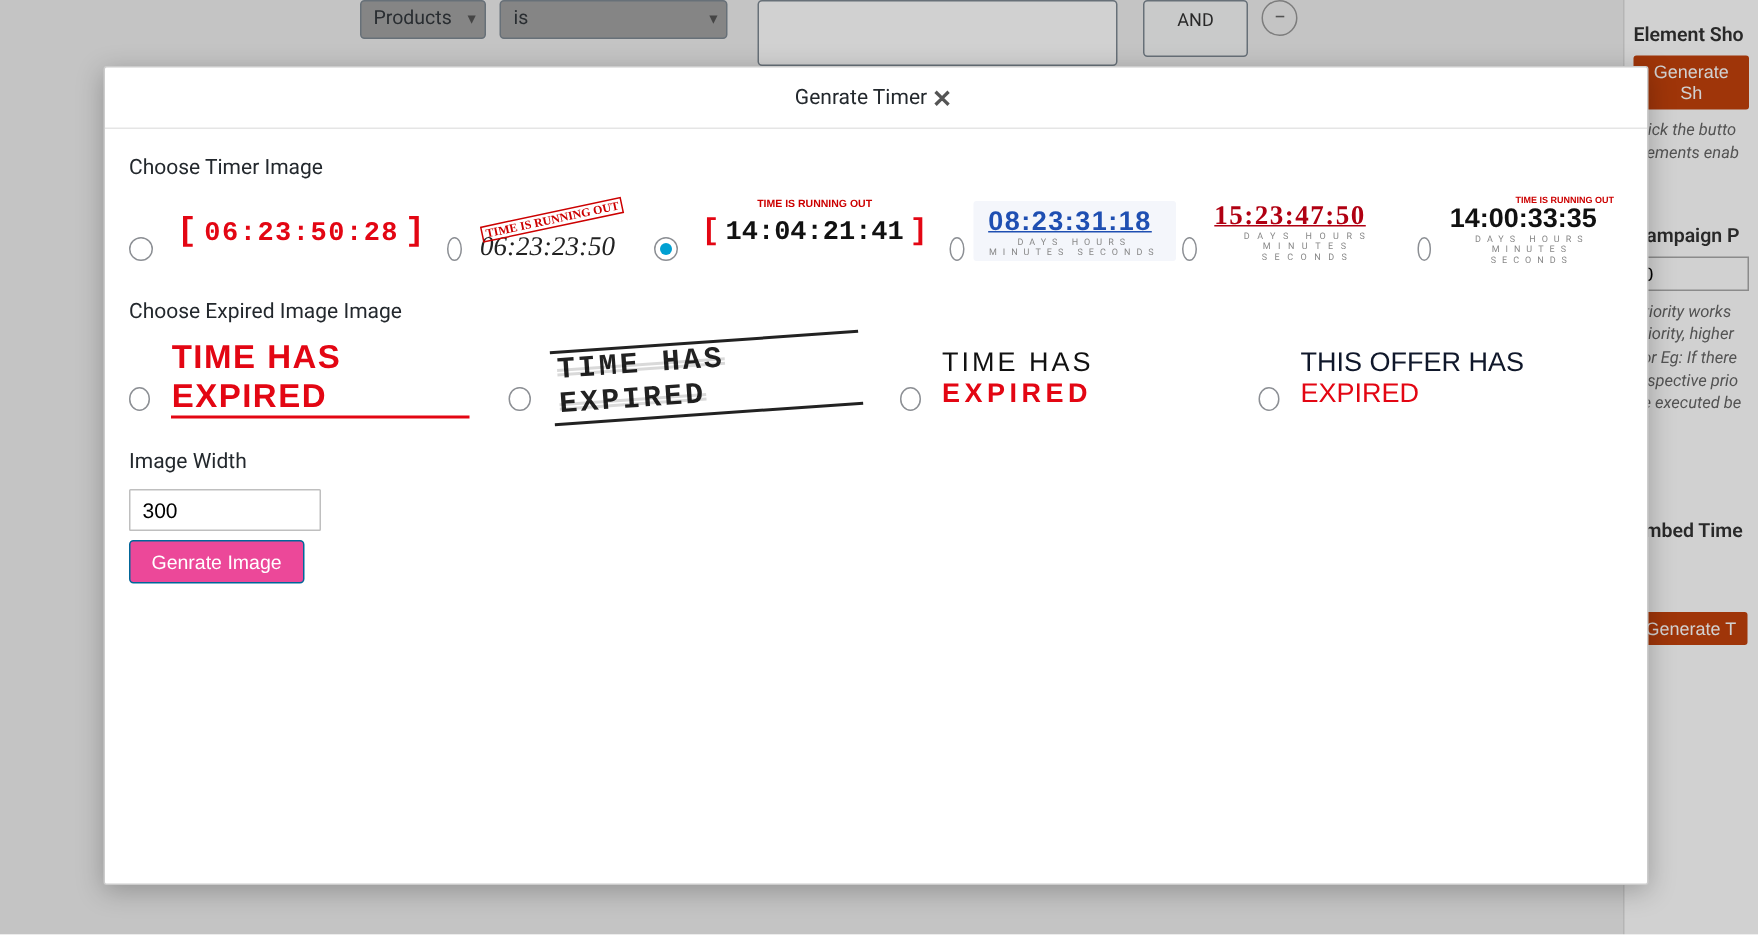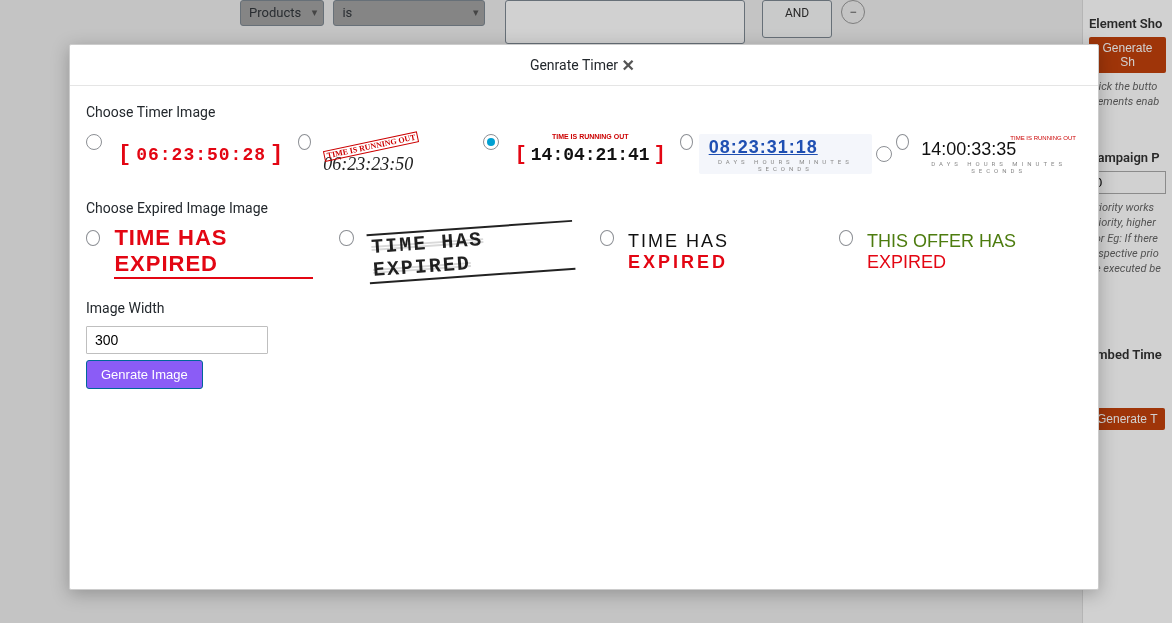--- a/index.html
+++ b/index.html
@@ -76,62 +76,62 @@
   }
   .modal-body { padding: 18px 16px; flex: 1; overflow: auto; }
   .label { font-size: 14px; color: #23282d; margin-bottom: 14px; }
   .row {
     display: flex;
     align-items: center;
     flex-wrap: nowrap;
     gap: 4px;
     margin-bottom: 26px;
   }
-  .opt { display: flex; align-items: flex-start; gap: 6px; }
+  .opt { display: flex; align-items: flex-end; gap: 6px; }
   .radio {
     width: 16px; height: 16px; border: 1px solid #8c8f94; border-radius: 50%;
     display: inline-flex; align-items: center; justify-content: center; background: #fff; cursor: pointer;
   }
   .radio.selected::after { content: ""; width: 8px; height: 8px; border-radius: 50%; background: #00a0d2; }
 
   
   .card { display: inline-flex; align-items: center; justify-content: center; height: 40px; padding: 0 6px; }
   .style1 { font-family: "Courier New", monospace; font-weight: bold; color: #e30613; font-size: 18px; letter-spacing: 1px;}
   .style1 .br { color: #e30613; font-weight: 900; padding: 0 4px; font-size: 22px; }
   .style2 { font-family: Georgia, serif; font-style: italic; font-size: 18px; color: #222; }
   .style2 .tag { font-size: 8px; color: #c00; transform: rotate(-12deg); display: inline-block; margin-right: 2px; font-style: normal; font-weight: bold; border: 1px solid #c00; padding: 0 2px;}
   .style3 { font-family: "Courier New", monospace; font-weight: bold; font-size: 18px; color: #111; position: relative;}
   .style3 .br { color: #e30613; font-weight: 900; padding: 0 4px; font-size: 20px; }
   .style3 .top { position: absolute; top: -10px; left: 0; right: 0; text-align: center; font-size: 7px; color: #c00; font-family: Arial; }
   .style4wrap { background: #f4f6fb; padding: 3px 10px; border-radius: 2px; }
   .style4 { font-family: Arial, sans-serif; font-weight: bold; font-size: 18px; color: #1f4fb2; letter-spacing: 1px; text-decoration: underline; }
   .style4sub { font-size: 6px; color: #888; letter-spacing: 4px; display: block; text-align: center;}
   .style5 { font-family: "Times New Roman", serif; font-weight: bold; font-size: 18px; color: #b00012; text-decoration: underline; letter-spacing: 1px;}
   .style5sub { font-size: 6px; color: #888; letter-spacing: 5px; display: block; text-align: center; text-decoration: none;}
-  .style6 { font-family: Arial, sans-serif; font-size: 18px; color: #111; letter-spacing: 0px; }
+  .style6 { font-family: Arial, sans-serif; font-size: 18px; color: #111; letter-spacing: 0px; font-weight: bold; }
   .style6 .top { font-size: 6px; color: #c00; display: block; text-align: right; margin-bottom: -2px;}
   .style6sub { font-size: 6px; color: #888; letter-spacing: 4px; display: block; text-align: center;}
 
   
   .exp { display: inline-flex; align-items: center; justify-content: center; height: 44px; padding: 0 8px; }
   .exp1 { font-family: Impact, sans-serif; color: #e30613; font-size: 22px; letter-spacing: 1px; border-bottom: 2px solid #e30613; font-weight: bold;}
   .exp2 { font-family: "Courier New", monospace; color: #222; font-size: 20px; letter-spacing: 2px; font-weight: bold; transform: rotate(-4deg); text-decoration: line-through double rgba(0,0,0,0.15); border-top: 2px solid #222; border-bottom: 2px solid #222; padding: 0 4px;}
   .exp3 { font-family: Arial, sans-serif; font-size: 18px; letter-spacing: 2px; }
   .exp3 .a { color: #111; }
   .exp3 .b { color: #e30613; font-weight: bold; letter-spacing: 3px;}
   .exp4 { font-family: Arial Narrow, Arial, sans-serif; font-size: 18px; letter-spacing: 0px; }
-  .exp4 .a { color: #4d7c0f; }
+  .exp4 .a { color: #0f172a; }
   .exp4 .b { color: #e30613; }
 
   .field-label { font-size: 14px; color: #23282d; margin-bottom: 10px; }
   .text-input {
-    width: 182px; border: 1px solid #bfbfbf; padding: 5px 8px; font-size: 14px; border-radius: 1px; display: block; margin-bottom: 6px;
+    width: 128px; border: 1px solid #bfbfbf; padding: 5px 8px; font-size: 14px; border-radius: 1px; display: block; margin-bottom: 6px;
   }
   .primary-btn {
-    background: #8b5cf6; color: #fff; border: 1px solid #006799; padding: 6px 14px; font-size: 13px; border-radius: 3px; cursor: pointer;
+    background: #ec4899; color: #fff; border: 1px solid #006799; padding: 6px 14px; font-size: 13px; border-radius: 3px; cursor: pointer;
   }
 </style>
 </head>
 <body>
 
 <div class="bg-top-row">
   <span class="bg-select">Products</span>
   <span class="bg-select" style="width:152px">is</span>
   <span class="bg-input-box"></span>
   <span class="bg-and">AND</span>
@@ -192,20 +192,26 @@
         <span class="card style4wrap">
           <span>
             <span class="style4">08:23:31:18</span>
             <span class="style4sub">DAYS  HOURS  MINUTES  SECONDS</span>
           </span>
         </span>
       </div>
 
       <div class="opt">
         <span class="radio"></span>
+        <span class="card">
+          <span>
+            <span class="style5">15:23:47:50</span>
+            <span class="style5sub">DAYS  HOURS  MINUTES  SECONDS</span>
+          </span>
+        </span>
       </div>
 
       <div class="opt">
         <span class="radio"></span>
         <span class="card">
           <span>
             <span class="style6">
               <span class="top">TIME IS RUNNING OUT</span>
               <span>14:00:33:35</span>
             </span>

